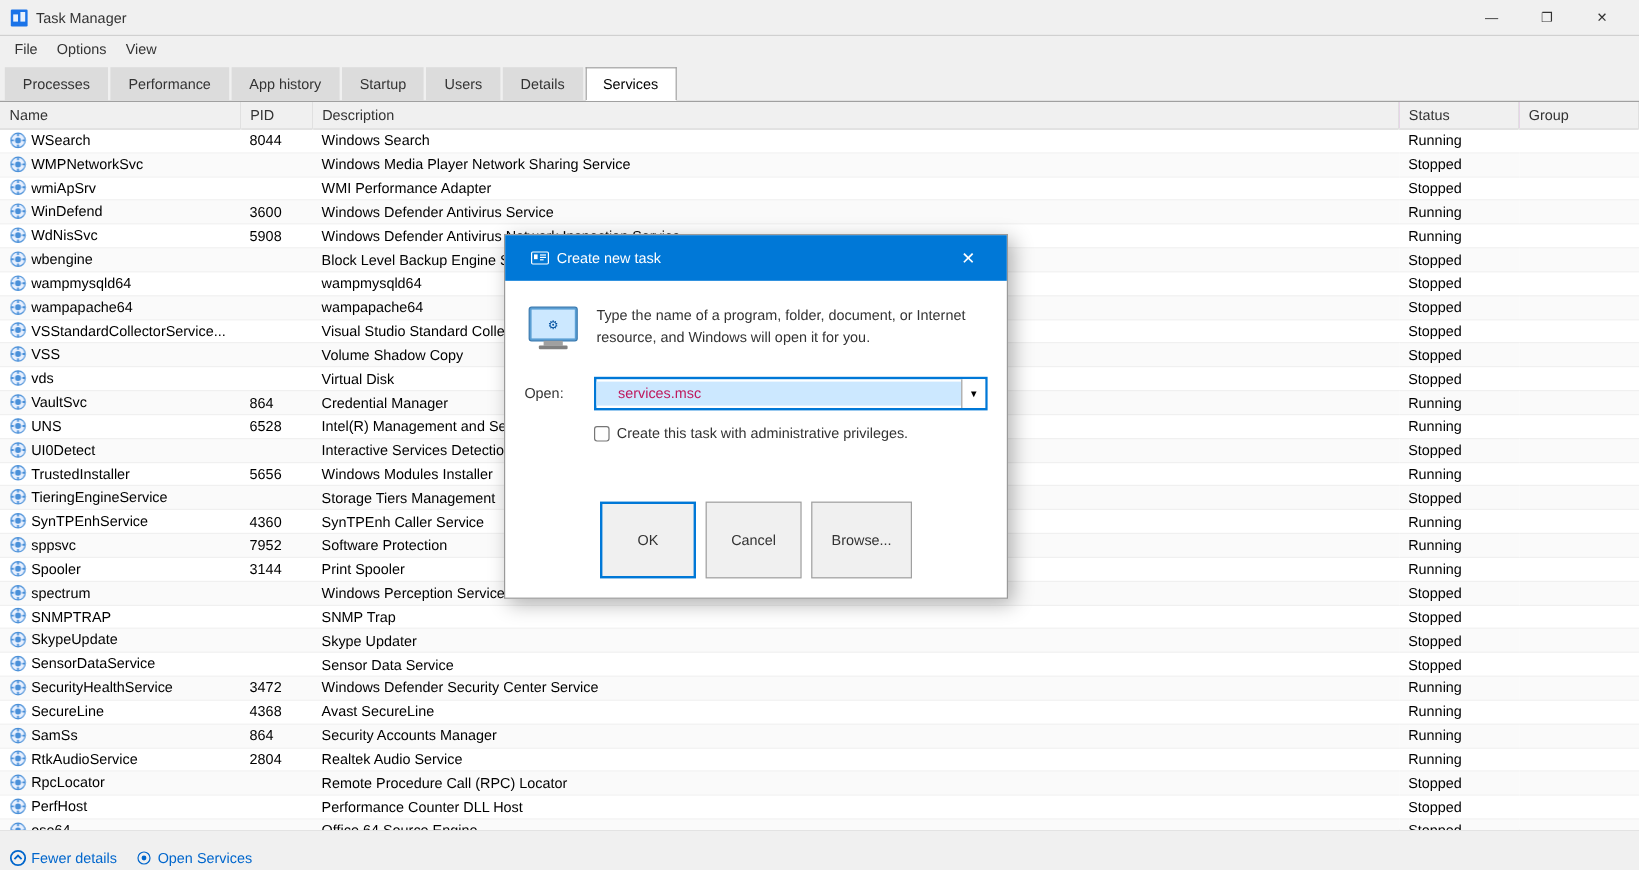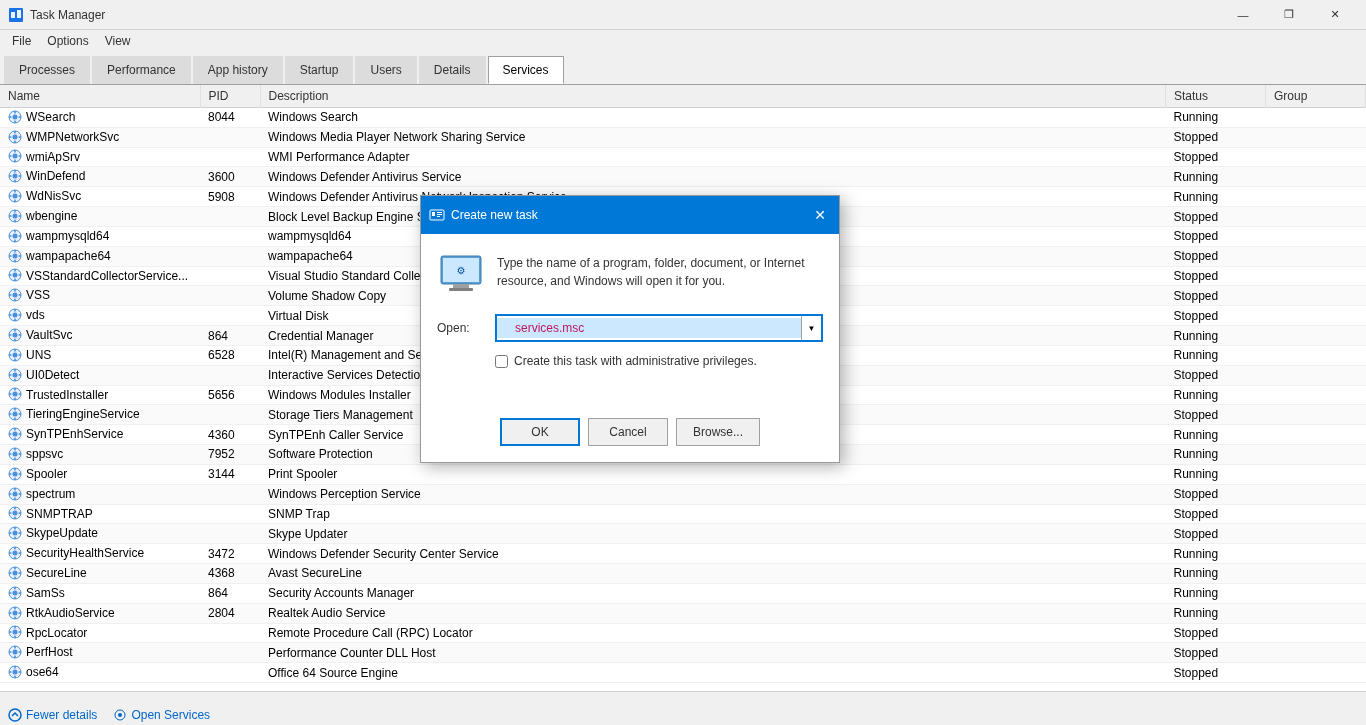--- a/index.html
+++ b/index.html
@@ -165,21 +165,21 @@
       border: 1px solid #999;
       box-shadow: 4px 4px 16px rgba(0,0,0,0.3);
       width: 420px;
       position: absolute;
       top: 195px;
       left: 420px;
     }
     .dialog-titlebar {
       background: #0078d7;
       color: white;
-      padding: 8px 8px;
+      padding: 8px 21px;
       display: flex;
       align-items: center;
       justify-content: space-between;
       font-size: 12px;
     }
     .dialog-titlebar-left {
       display: flex;
       align-items: center;
       gap: 6px;
     }
@@ -265,21 +265,21 @@
     .dialog-checkbox-row input[type=checkbox] { cursor: pointer; }
     .dialog-checkbox-label { font-size: 12px; color: #333; }
     .dialog-buttons {
       display: flex;
       justify-content: center;
       gap: 8px;
       padding: 0 16px 16px;
     }
     .dialog-btn {
       min-width: 80px;
-      padding: 5px 16px;
+      padding: 23px 16px;
       font-size: 12px;
       border: 1px solid #a0a0a0;
       background: #f0f0f0;
       cursor: pointer;
       color: #333;
     }
     .dialog-btn.primary {
       border: 2px solid #0078d7;
       background: #f0f0f0;
     }
@@ -641,20 +641,34 @@
             <td class="col-name"><svg class="svc-gear" viewBox="0 0 14 14">
                 <circle cx="7" cy="7" r="6" fill="#e8f0fe" stroke="#4a90d9" stroke-width="1"></circle>
                 <circle cx="7" cy="7" r="2.5" fill="#4a90d9"></circle>
                 <rect x="6.2" y="1" width="1.6" height="2.5" rx="0.5" fill="#4a90d9"></rect>
                 <rect x="6.2" y="10.5" width="1.6" height="2.5" rx="0.5" fill="#4a90d9"></rect>
                 <rect x="1" y="6.2" width="2.5" height="1.6" rx="0.5" fill="#4a90d9"></rect>
                 <rect x="10.5" y="6.2" width="2.5" height="1.6" rx="0.5" fill="#4a90d9"></rect>
               </svg>SkypeUpdate</td>
             <td class="col-pid"></td>
             <td class="col-desc" style="max-width: 700px; overflow: hidden; text-overflow: ellipsis; white-space: nowrap;">Skype Updater</td>
+            <td class="col-status">Stopped</td>
+            <td class="col-group"></td>
+          </tr>
+          <tr>
+            <td class="col-name"><svg class="svc-gear" viewBox="0 0 14 14">
+                <circle cx="7" cy="7" r="6" fill="#e8f0fe" stroke="#4a90d9" stroke-width="1"></circle>
+                <circle cx="7" cy="7" r="2.5" fill="#4a90d9"></circle>
+                <rect x="6.2" y="1" width="1.6" height="2.5" rx="0.5" fill="#4a90d9"></rect>
+                <rect x="6.2" y="10.5" width="1.6" height="2.5" rx="0.5" fill="#4a90d9"></rect>
+                <rect x="1" y="6.2" width="2.5" height="1.6" rx="0.5" fill="#4a90d9"></rect>
+                <rect x="10.5" y="6.2" width="2.5" height="1.6" rx="0.5" fill="#4a90d9"></rect>
+              </svg>SensorDataService</td>
+            <td class="col-pid"></td>
+            <td class="col-desc" style="max-width: 700px; overflow: hidden; text-overflow: ellipsis; white-space: nowrap;">Sensor Data Service</td>
             <td class="col-status">Stopped</td>
             <td class="col-group"></td>
           </tr>
           <tr>
             <td class="col-name"><svg class="svc-gear" viewBox="0 0 14 14">
                 <circle cx="7" cy="7" r="6" fill="#e8f0fe" stroke="#4a90d9" stroke-width="1"></circle>
                 <circle cx="7" cy="7" r="2.5" fill="#4a90d9"></circle>
                 <rect x="6.2" y="1" width="1.6" height="2.5" rx="0.5" fill="#4a90d9"></rect>
                 <rect x="6.2" y="10.5" width="1.6" height="2.5" rx="0.5" fill="#4a90d9"></rect>
                 <rect x="1" y="6.2" width="2.5" height="1.6" rx="0.5" fill="#4a90d9"></rect>

